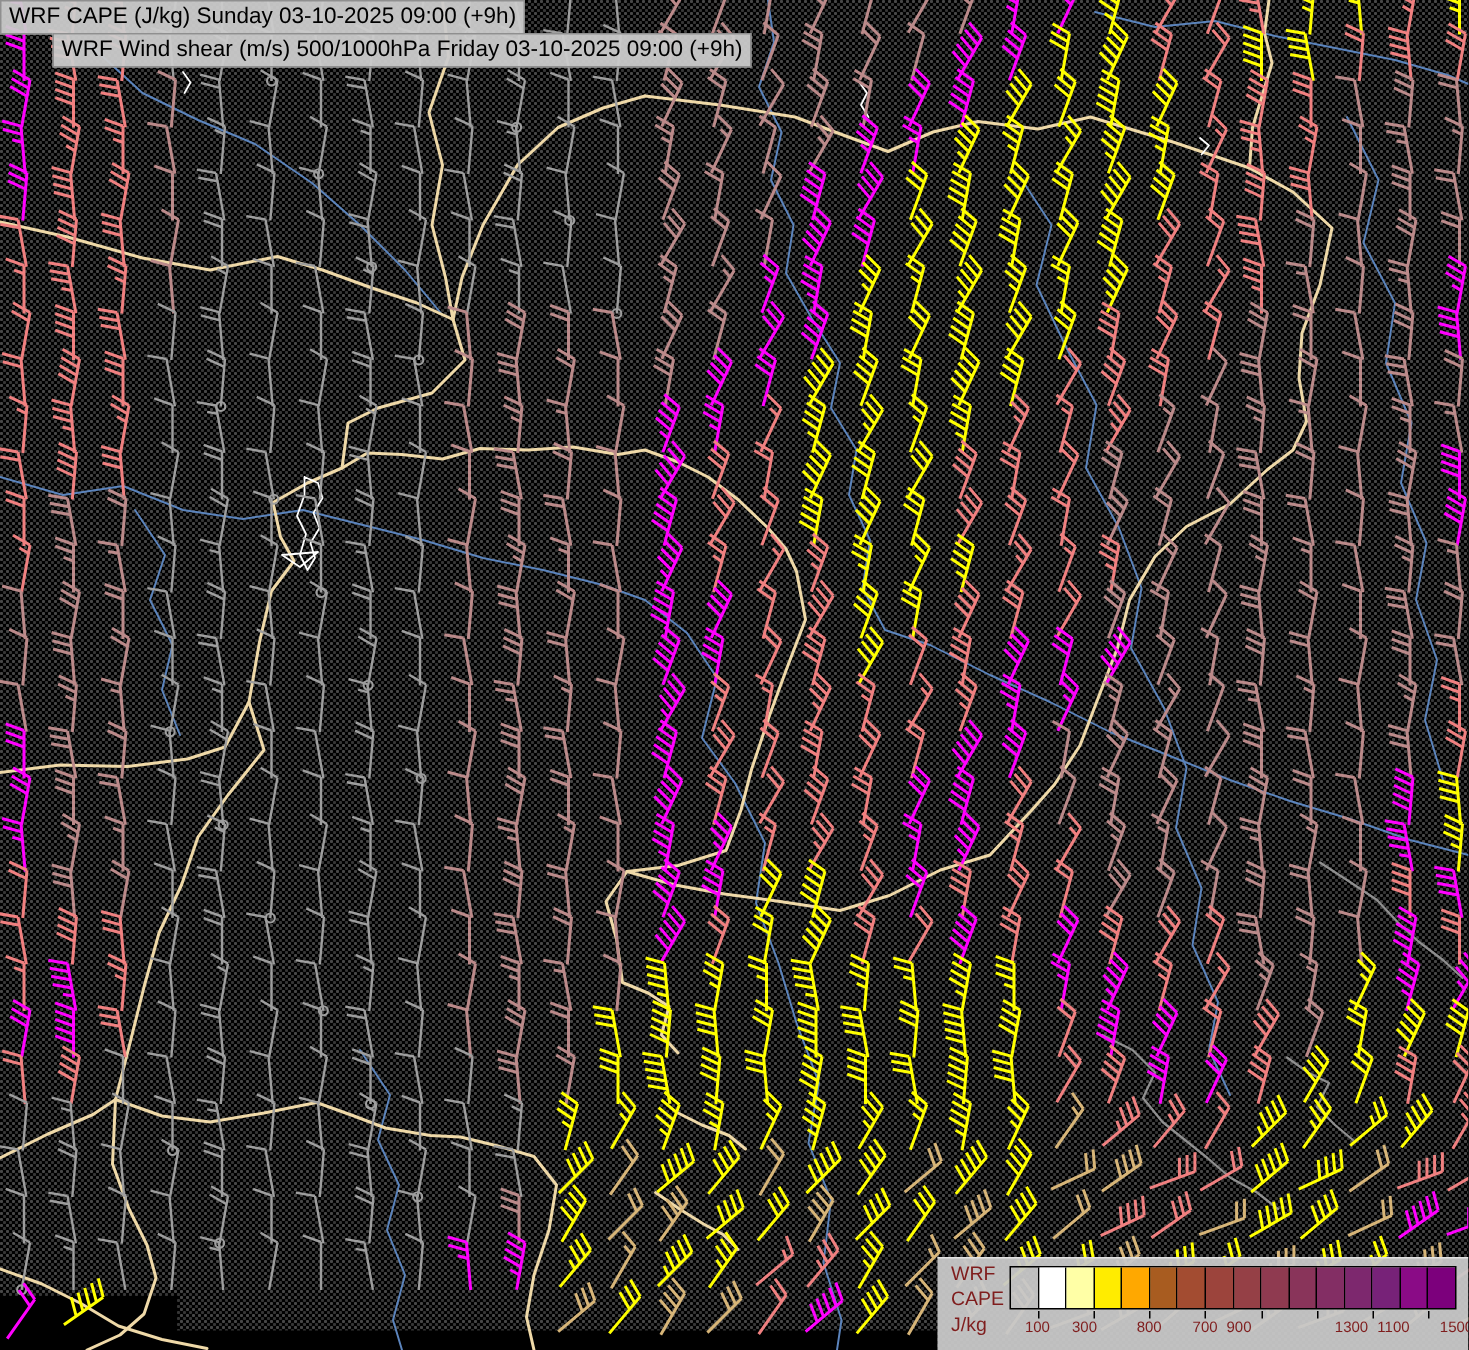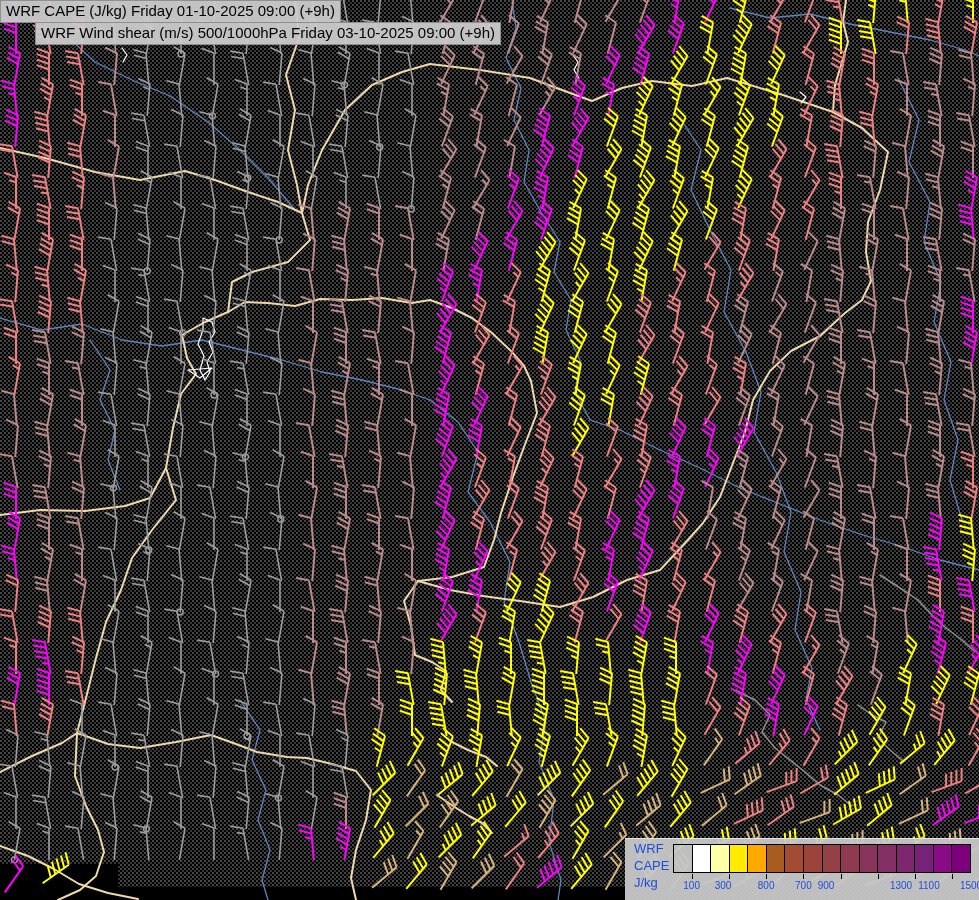--- a/index.html
+++ b/index.html
@@ -17,21 +17,21 @@
   .title-box{
     position:absolute;left:0;background:rgba(203,203,203,0.95);
     border:1px solid #8f8f8f;color:#000;font-size:15px;line-height:20px;
     padding:0 5px;white-space:nowrap;
   }
   #title1{top:0;height:21px;}
   #title2{top:22px;height:21px;margin-left:35px;}
   .legend{
     position:absolute;left:625px;top:838px;width:354px;height:62px;
     background:rgba(200,200,200,0.95);border-top:1px solid #e4e4e4;
-    color:#1d4ed8;font-size:13px;
+    color:#7f1d1d;font-size:13px;
   }
   .legend-label{position:absolute;left:9px;top:1px;line-height:17px;}
   .colorbar{
     position:absolute;left:48px;top:5px;width:298px;height:29px;
     border:1px solid #000;display:flex;box-sizing:border-box;
   }
   .swatch{flex:1 1 auto;border-right:1px solid #000;}
   .swatch:last-child{border-right:none;}
   .cb-tick{position:absolute;width:1px;height:5px;background:#000;top:35px;}
   .cb-tick-label{position:absolute;top:41px;transform:translateX(-50%);font-size:10px;}
@@ -964,21 +964,21 @@
         <path d="M865.5,885.1 L895.6,874.1 M895.6,874.1 L895.6,861.1 M890.4,876.0 L890.4,863.0 M885.3,877.9 L885.3,864.9" fill="none" stroke="#d7b578" stroke-width="2"></path>
         <path d="M899.2,886.5 L926.9,870.5 M926.9,870.5 L924.7,857.7 M922.2,873.3 L919.9,860.4" fill="none" stroke="#d7b578" stroke-width="2"></path>
         <path d="M933.1,887.8 L957.6,867.2 M957.6,867.2 L953.2,855.0 M953.4,870.8 L949.0,858.5 M949.2,874.3 L944.7,862.1 M945.0,877.8 L940.5,865.6" fill="none" stroke="#d7b578" stroke-width="2"></path>
         <path d="M964.8,885.8 L993.8,872.3 M993.8,872.3 L992.7,859.3 M988.9,874.6 L987.7,861.7 M983.9,876.9 L982.7,864.0" fill="none" stroke="#d7b578" stroke-width="2"></path>
         <path d="M42.6,883.2 L68.8,864.8 M68.8,864.8 L65.5,852.2 M64.3,868.0 L61.0,855.4 M59.8,871.1 L56.5,858.6 M55.3,874.3 L52.0,861.7 M50.8,877.4 L47.5,864.9" fill="none" stroke="#ffff00" stroke-width="2"></path>
         <path d="M4.8,892.4 L23.2,866.2 M23.2,866.2 L15.7,855.5 M20.0,870.7 L12.6,860.0" fill="none" stroke="#ff00ff" stroke-width="2"></path>
       </g>
     </svg>
 
   <div class="title-box" id="title1">
-    <span>WRF CAPE (J/kg) Friday 01-10-2025 09:00 (+9h)</span>
+    <span>WRF CAPE (J/kg) Sunday 03-10-2025 09:00 (+9h)</span>
   </div>
   <div class="title-box" id="title2">
     <span>WRF Wind shear (m/s) 500/1000hPa Friday 03-10-2025 09:00 (+9h)</span>
   </div>
 
   <div class="legend">
     <div class="legend-label">
       <div>WRF</div>
       <div>CAPE</div>
       <div>J/kg</div>

